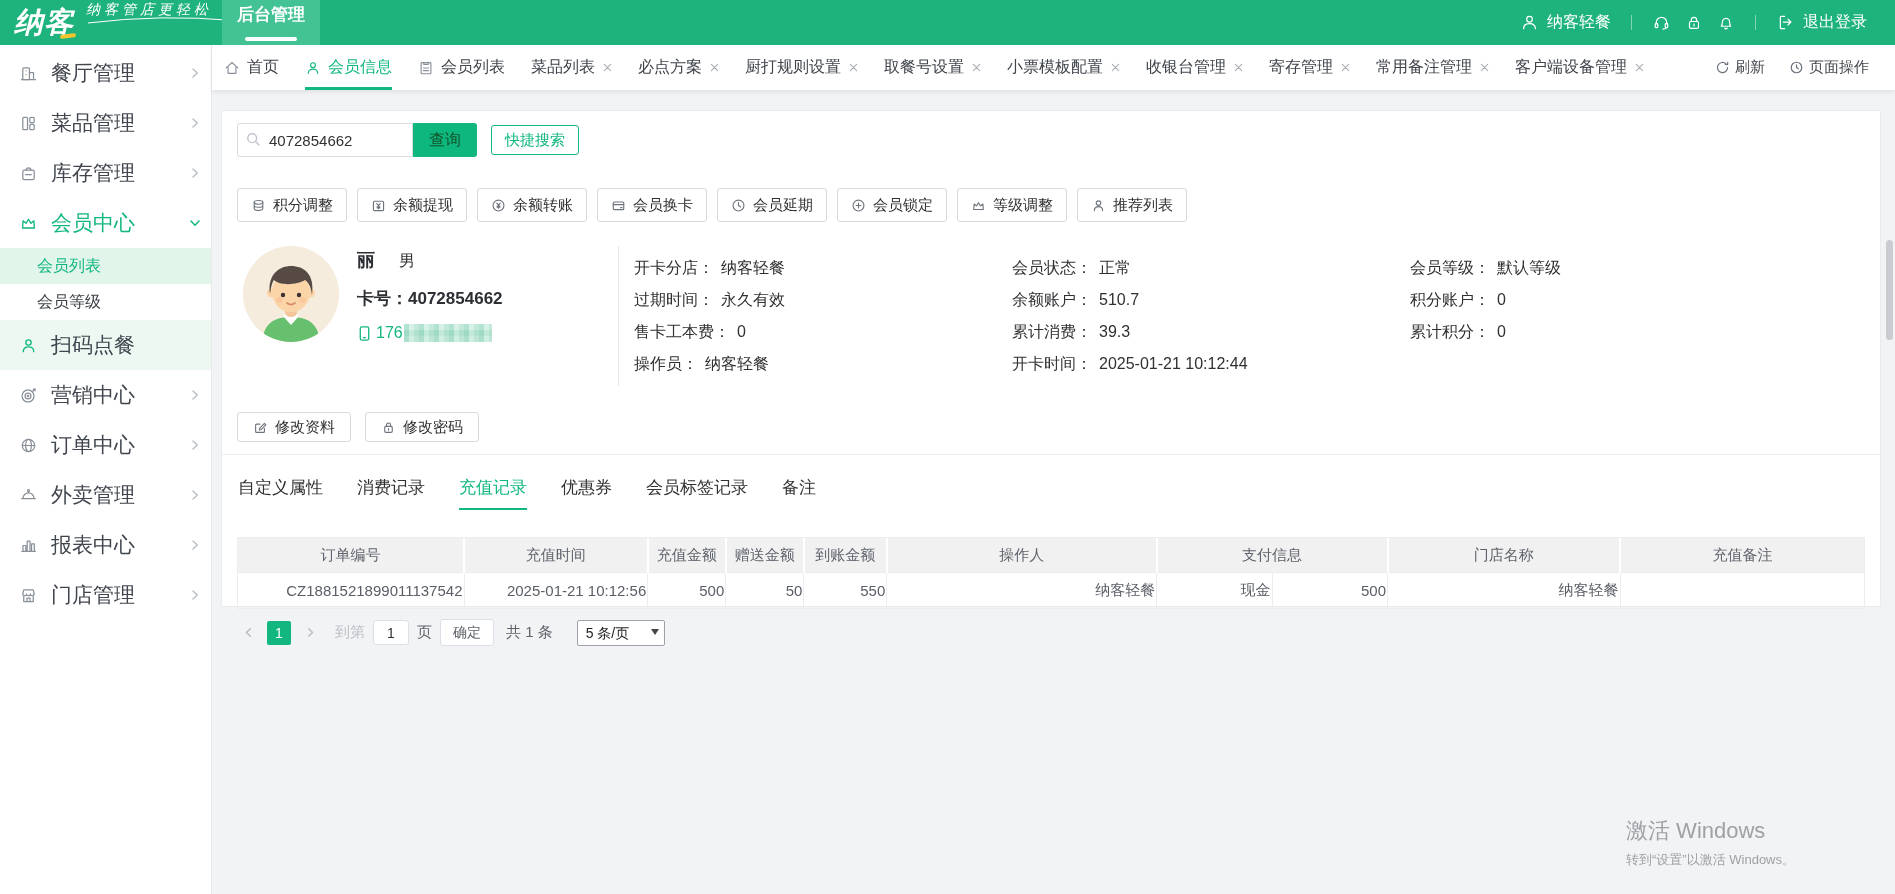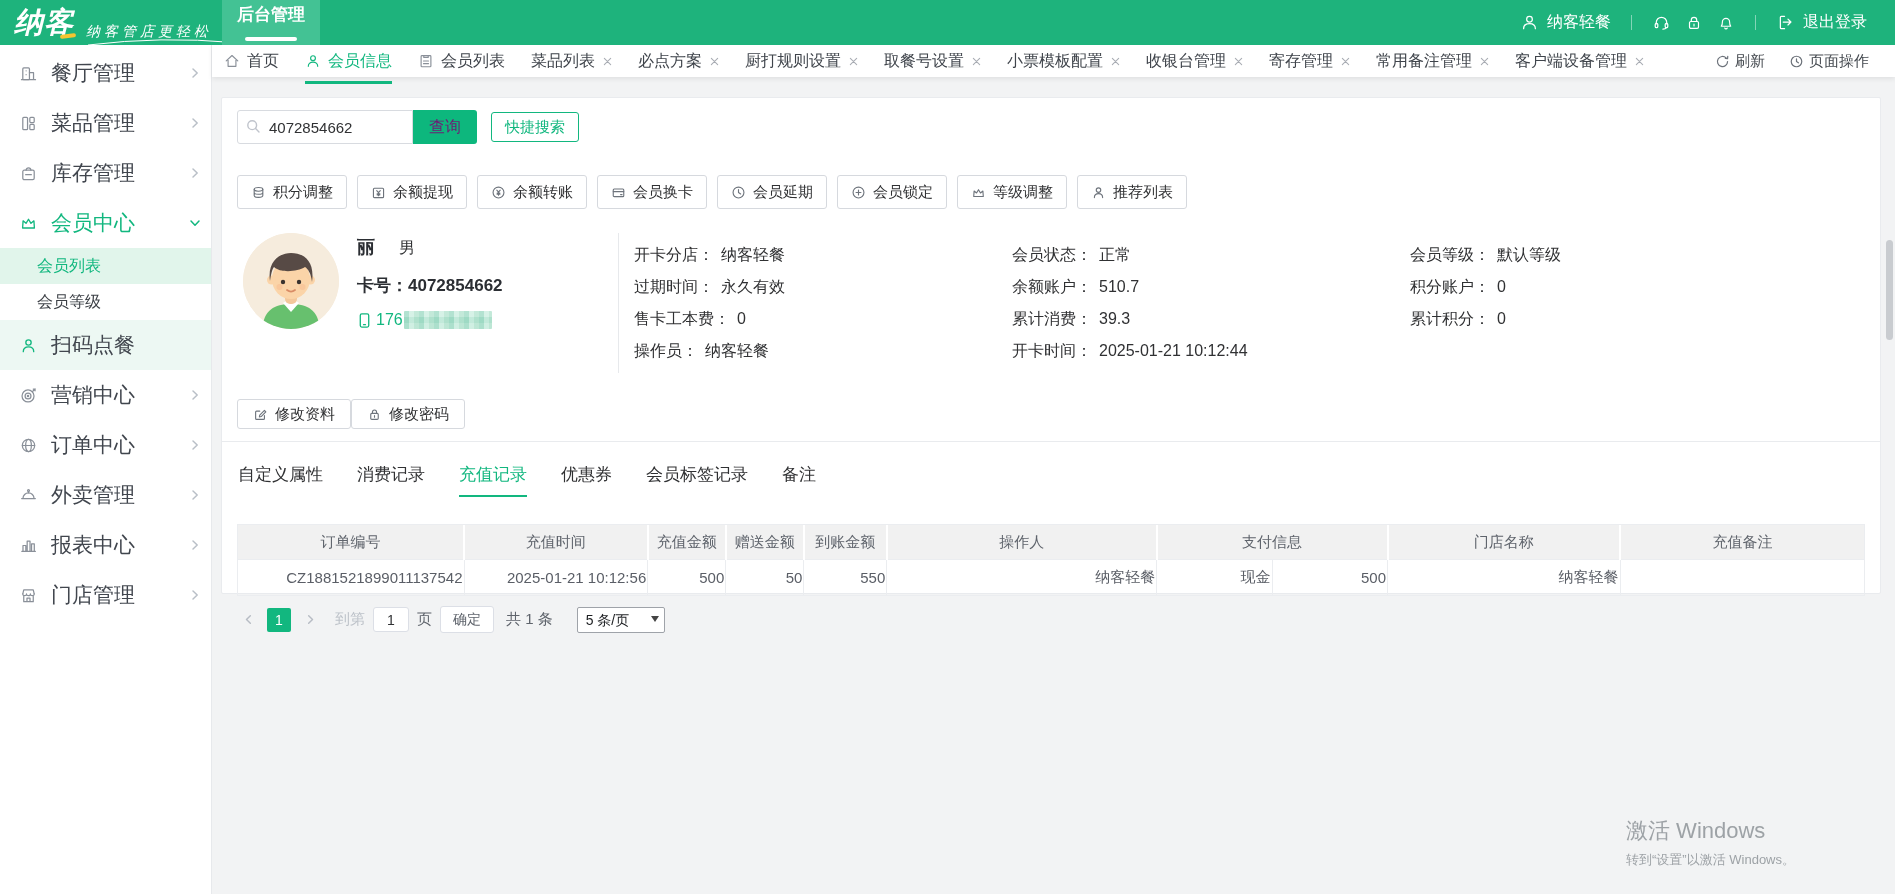--- a/index.html
+++ b/index.html
@@ -1,21 +1,21 @@
 <!DOCTYPE html>
 <html><head>
 <meta charset="utf-8">
 <style>
   html,body{margin:0;padding:0}
   body{width:1895px;height:894px;overflow:hidden;position:relative;background:#fff;
        font-family:"Liberation Sans","DejaVu Sans",sans-serif;color:#303133;font-size:16px}
   svg{display:block}
   
   .topbar{height:45px;background:#1eb37c;display:flex;align-items:flex-end;position:relative;z-index:6}
-  .brand{display:flex;align-items:flex-end;height:45px;padding-left:14px}
+  .brand{display:flex;align-items:flex-start;height:45px;padding-left:14px}
   .logo{font-size:29px;font-weight:bold;font-style:italic;color:#fff;letter-spacing:1px;position:relative;line-height:45px}
   .logo i{position:absolute;right:-2px;bottom:7px;width:16px;height:4px;background:#f5c531;border-radius:2px;transform:rotate(-8deg)}
   .slogan-wrap{margin-left:12px;color:#fff;position:relative;padding-bottom:4px}
   .slogan{font-size:14px;font-style:italic;letter-spacing:4px;white-space:nowrap}
   .slogan-wrap svg{position:absolute;left:0;bottom:-2px}
   .header-tab{margin-left:10px;height:38px;padding:12px 15px;background:#43c294;border-radius:5px 5px 0 0;
               display:flex;align-items:center;position:relative;color:#fff;font-size:17px;font-weight:bold;cursor:pointer}
   .header-tab .bar{position:absolute;left:50%;transform:translateX(-50%);bottom:4px;width:52px;height:4px;background:#fff;border-radius:2px}
   .header-right{margin-left:auto;display:flex;align-items:center;height:45px;padding-right:28px;color:#fff;gap:14px}
   .header-right .txt{font-size:16px}
@@ -29,41 +29,41 @@
   .side-item .si-lbl{font-size:21px;flex:1}
   .si-chev{color:#b9bfc7;flex:none}
   .si-chev.down svg{transform:rotate(90deg)}
   .side-item.active-parent,.side-item.active-parent .si-ic,.side-item.active-parent .si-chev{color:#12b77f}
   .side-item.soft{background:#edf8f3}
   .side-item.soft .si-ic{color:#12b77f}
   .sub-item{height:36px;display:flex;align-items:center;padding-left:37px;font-size:16px;color:#3c4046;cursor:pointer}
   .sub-item.active{background:#e1f5eb;color:#12b77f}
   .main{flex:1;display:flex;flex-direction:column;min-width:0}
   
-  .tabbar{height:32px;background:#fff;display:flex;align-items:center;padding:0 26px 0 12px;
+  .tabbar{height:45px;background:#fff;display:flex;align-items:center;padding:0 26px 0 12px;
           box-shadow:0 2px 5px rgba(0,0,0,.08);position:relative;z-index:4}
   .tab{display:flex;align-items:center;height:45px;margin-right:26px;cursor:pointer;color:#3f444b;font-size:16px;position:relative;white-space:nowrap}
   .tab .t-ic{margin-right:7px;color:#8a9099}
   .tab.active{color:#12b77f}
   .tab.active .t-ic{color:#12b77f}
   .tab.active::after{content:"";position:absolute;left:0;right:0;bottom:0;height:3px;background:#12b77f}
   .tab .t-x{margin-left:8px;color:#a9adb4;cursor:pointer}
   .tabbar-right{margin-left:auto;display:flex;align-items:center;gap:24px;color:#44494f;font-size:15px}
   .tb-act{display:flex;align-items:center;gap:5px;cursor:pointer}
   .tb-act .t-ic{color:#6d737b}
   
   .content{flex:1;background:#f2f3f4;position:relative;overflow:hidden}
   .card{margin:20px 14px 0 9px;background:#fff;border:1px solid #e9ebee;border-radius:2px;height:497px;box-sizing:border-box;padding:0 15px;position:relative}
   
   .search-row{display:flex;align-items:center;padding-top:12px}
   .search-box{position:relative;width:176px}
   .search-box input{width:100%;height:34px;box-sizing:border-box;border:1px solid #d8dbe0;border-radius:3px 0 0 3px;
                     padding:0 8px 0 31px;font-size:15px;color:#303133;outline:none;font-family:inherit}
   .search-box .s-ic{position:absolute;left:8px;top:8px;color:#c0c4cc}
-  .btn-query{height:34px;width:64px;background:#0db77d;color:#701a75;border:none;border-radius:0 3px 3px 0;font-size:16px;cursor:pointer;font-family:inherit}
+  .btn-query{height:34px;width:64px;background:#0db77d;color:#14532d;border:none;border-radius:0 3px 3px 0;font-size:16px;cursor:pointer;font-family:inherit}
   .btn-quick{height:30px;margin-left:14px;padding:0 13px;background:#fff;border:1px solid #12b77f;border-radius:3px;color:#12b77f;font-size:15px;cursor:pointer;font-family:inherit}
   
   .actions-row{display:flex;gap:10px;margin-top:31px}
   .act-btn{height:34px;display:flex;align-items:center;gap:7px;padding:13px 13px;background:#fff;border:1px solid #d6d9de;border-radius:3px;
            font-size:15px;color:#303133;cursor:pointer;font-family:inherit}
   .act-btn .a-ic{color:#6e747c}
   
   .member{display:flex;margin-top:24px;height:140px}
   .avatar{width:96px;height:96px;border-radius:50%;overflow:hidden;flex:none;margin-left:6px;background:#f6ecdd}
   .identity{width:262px;margin-left:18px;padding-top:2px;border-right:1px solid #e7e9ec;box-sizing:border-box}
@@ -76,21 +76,21 @@
     background-image:repeating-linear-gradient(90deg,rgba(140,210,185,.55) 0 5px,rgba(205,238,225,.55) 5px 10px,rgba(170,222,200,.55) 10px 15px),
                      repeating-linear-gradient(0deg,#d3f0e4 0 6px,#b5e4d2 6px 12px,#e2f6ee 12px 18px)}
   .info-cols{display:flex;flex:1;padding-top:6px}
   .info-col{line-height:32px;font-size:16px}
   .info-col.c1{width:393px;padding-left:15px;box-sizing:border-box}
   .info-col.c2{width:398px}
   .info-col.c3{flex:1}
   .info-col .lab{color:#303133}
   .info-col .val{color:#303133;margin-left:7px}
   
-  .edit-row{display:flex;margin-top:26px}
+  .edit-row{display:flex;gap:14px;margin-top:26px}
   .edit-btn{height:30px;display:flex;align-items:center;gap:7px;padding:0 15px;background:#fff;border:1px solid #d6d9de;border-radius:3px;
             font-size:15px;color:#303133;cursor:pointer;font-family:inherit}
   .edit-btn .a-ic{color:#6e747c}
   .full-divider{height:1px;background:#e9ebee;margin:12px -15px 0 -15px}
   
   .subtabs{display:flex;gap:34px;margin-top:21px;padding-left:1px}
   .subtab{font-size:17px;color:#303133;padding-bottom:9px;cursor:pointer;border-bottom:2px solid transparent;white-space:nowrap}
   .subtab.active{color:#12b77f;border-bottom-color:#12b77f}
   
   .table-wrap{margin-top:27px;border:1px solid #ebedf0}

